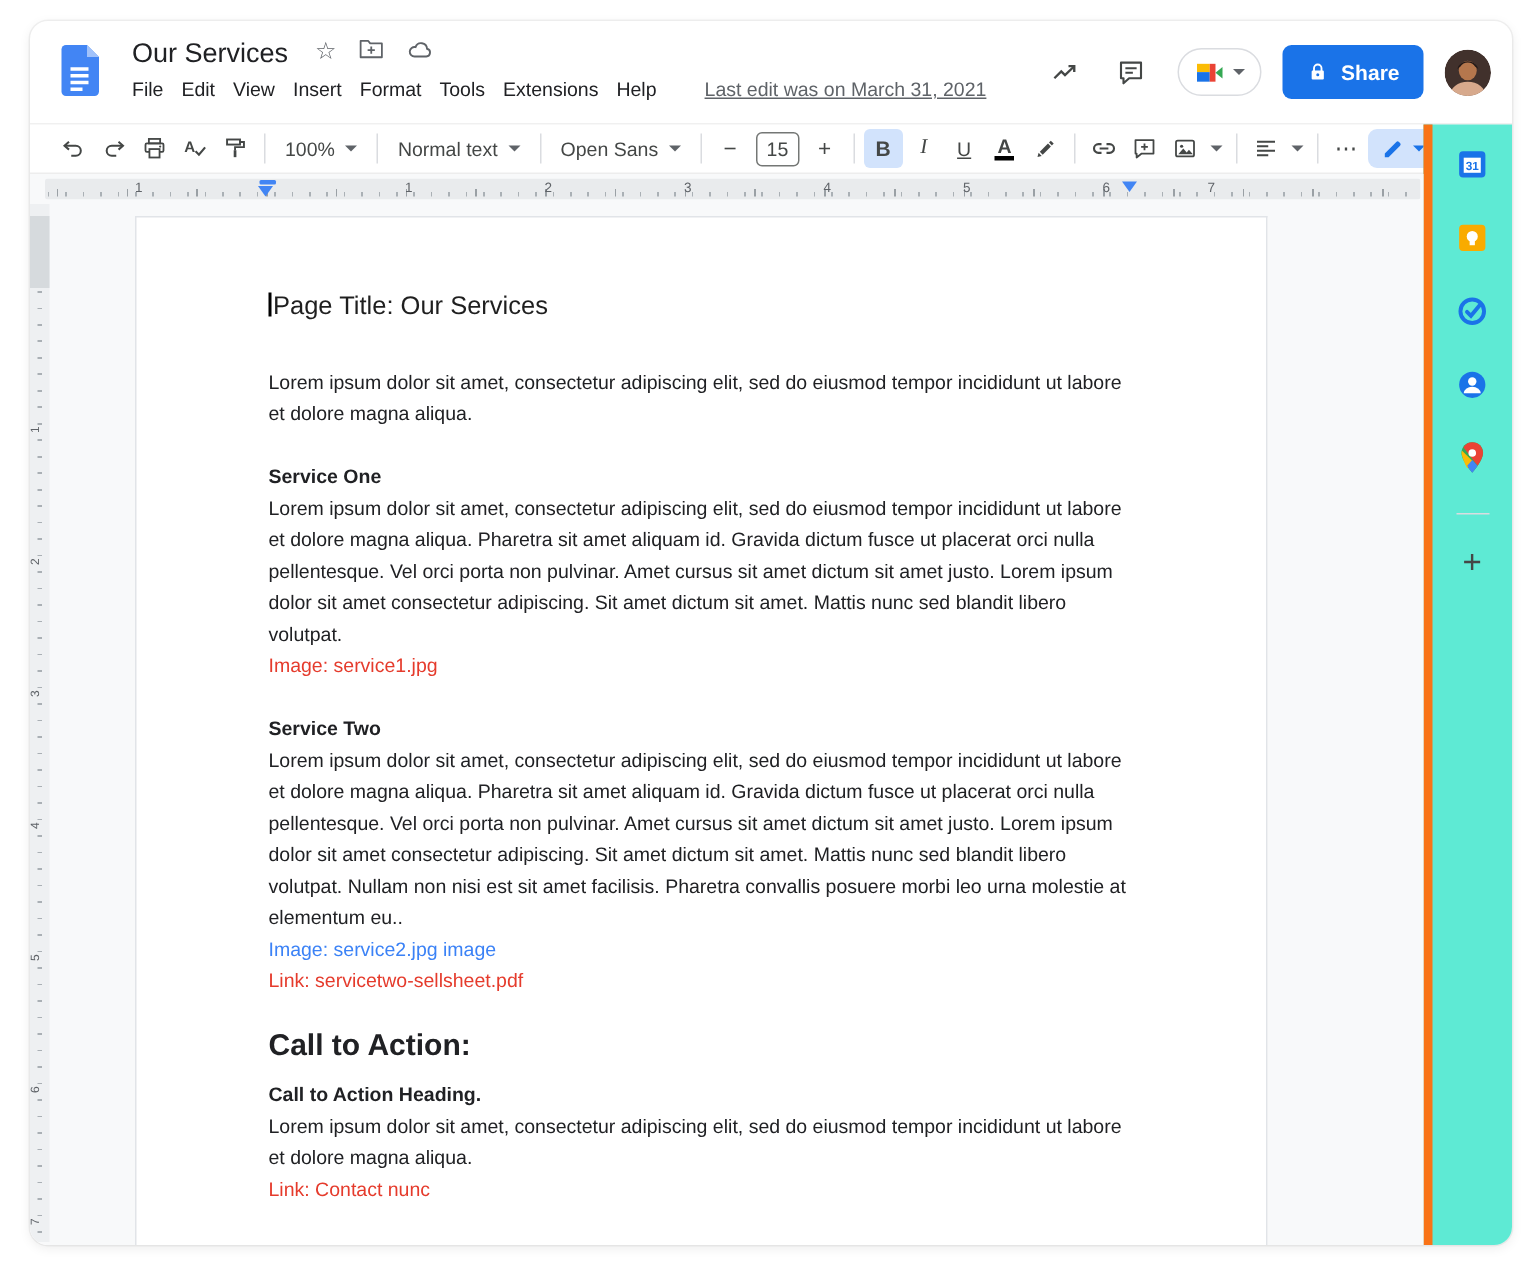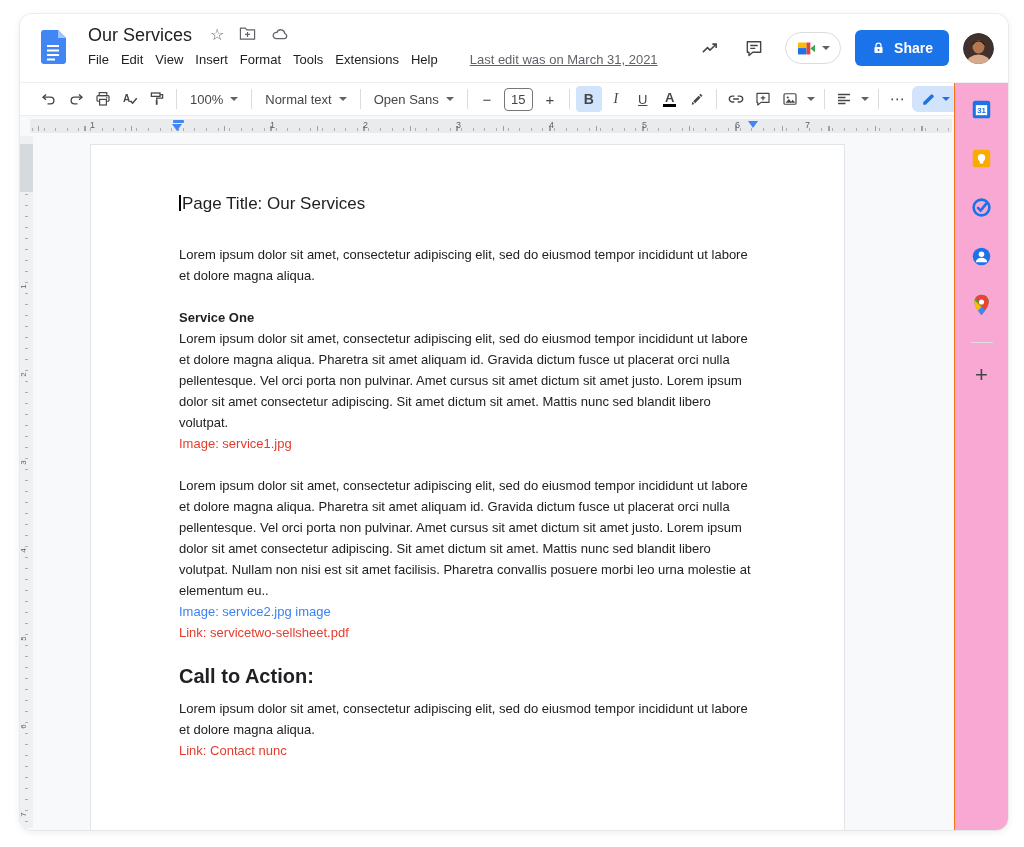--- a/index.html
+++ b/index.html
@@ -72,21 +72,21 @@
   .page{position:absolute;left:70px;top:28px;width:755px;bottom:0;background:#fff;
     border:1px solid #e1e4e8;border-bottom:none;box-sizing:border-box;padding:48px 88px 0 88px;}
   .p-title{font-size:17px;font-weight:400;line-height:22px;color:#1f1f1f;margin:0 0 8px;}
   .p-body{font-size:13px;line-height:21px;color:#202124;margin:0;}
   .p-h3{font-size:13px;line-height:21px;font-weight:700;color:#202124;margin:0;}
   .p-red{font-size:13px;line-height:21px;margin:0;}
   .p-subtitle{font-size:20px;font-weight:700;line-height:24px;color:#202124;margin:0 0 10px;}
   .p-blank{height:21px;}
   .cursor{display:inline-block;width:2px;height:16px;background:#000;margin-right:1px;vertical-align:-2px;}
   
-  .side-panel{width:53px;flex:none;background:#f9a8d4;border-left:1px solid #f97316;display:flex;
+  .side-panel{width:53px;flex:none;background:#5eead4;border-left:6px solid #f97316;display:flex;
     flex-direction:column;align-items:center;padding-top:12px;}
   .sp-icon{width:28px;height:28px;display:flex;align-items:center;justify-content:center;
     margin-bottom:21px;flex:none;}
   .sp-divider{width:22px;height:1px;background:#dadce0;margin:2px 0 18px;}
   .sp-plus{font-size:22px;color:#444746;line-height:22px;}
 </style>
 </head>
 <body>
 
 <div class="window">
@@ -329,25 +329,27 @@
         <div class="page">
 
         <div class="p-title"><span class="cursor"></span>Page Title: Our Services</div>
             <div class="p-blank"></div>
             <div class="p-body">Lorem ipsum dolor sit amet, consectetur adipiscing elit, sed do eiusmod tempor incididunt ut labore et dolore magna aliqua.</div>
             <div class="p-blank"></div>
             <div class="p-h3">Service One</div>
             <div class="p-body">Lorem ipsum dolor sit amet, consectetur adipiscing elit, sed do eiusmod tempor incididunt ut labore et dolore magna aliqua. Pharetra sit amet aliquam id. Gravida dictum fusce ut placerat orci nulla pellentesque. Vel orci porta non pulvinar. Amet cursus sit amet dictum sit amet justo. Lorem ipsum dolor sit amet consectetur adipiscing. Sit amet dictum sit amet. Mattis nunc sed blandit libero volutpat.</div>
             <div class="p-red" style="color: rgb(229, 59, 44);">Image: service1.jpg</div>
             <div class="p-blank"></div>
+            <div class="p-h3">Service Two</div>
             <div class="p-body">Lorem ipsum dolor sit amet, consectetur adipiscing elit, sed do eiusmod tempor incididunt ut labore et dolore magna aliqua. Pharetra sit amet aliquam id. Gravida dictum fusce ut placerat orci nulla pellentesque. Vel orci porta non pulvinar. Amet cursus sit amet dictum sit amet justo. Lorem ipsum dolor sit amet consectetur adipiscing. Sit amet dictum sit amet. Mattis nunc sed blandit libero volutpat. Nullam non nisi est sit amet facilisis. Pharetra convallis posuere morbi leo urna molestie at elementum eu..</div>
             <div class="p-red" style="color: #3b82f6;">Image: service2.jpg image</div>
             <div class="p-red" style="color: rgb(229, 59, 44);">Link: servicetwo-sellsheet.pdf</div>
             <div class="p-blank"></div>
             <div class="p-subtitle">Call to Action:</div>
+            <div class="p-h3">Call to Action Heading.</div>
             <div class="p-body">Lorem ipsum dolor sit amet, consectetur adipiscing elit, sed do eiusmod tempor incididunt ut labore et dolore magna aliqua.</div>
             <div class="p-red" style="color: rgb(229, 59, 44);">Link: Contact nunc</div>
           </div>
       </div>
     </div>
 
     <div class="side-panel">
       <span class="sp-icon">
         <svg width="21" height="21" viewBox="0 0 24 24">
             <rect x="2" y="2" width="20" height="20" rx="3" fill="#1a73e8"></rect>

